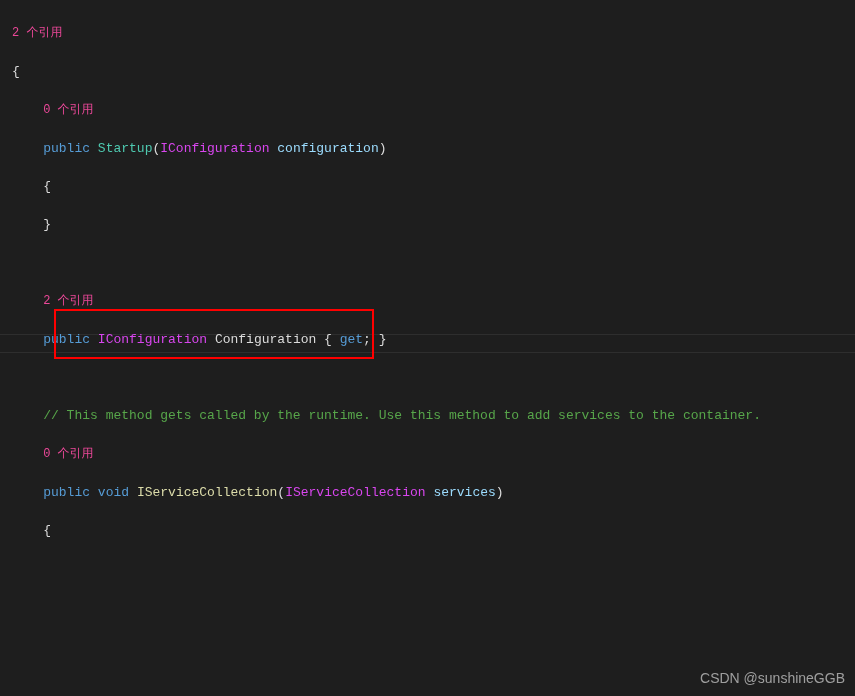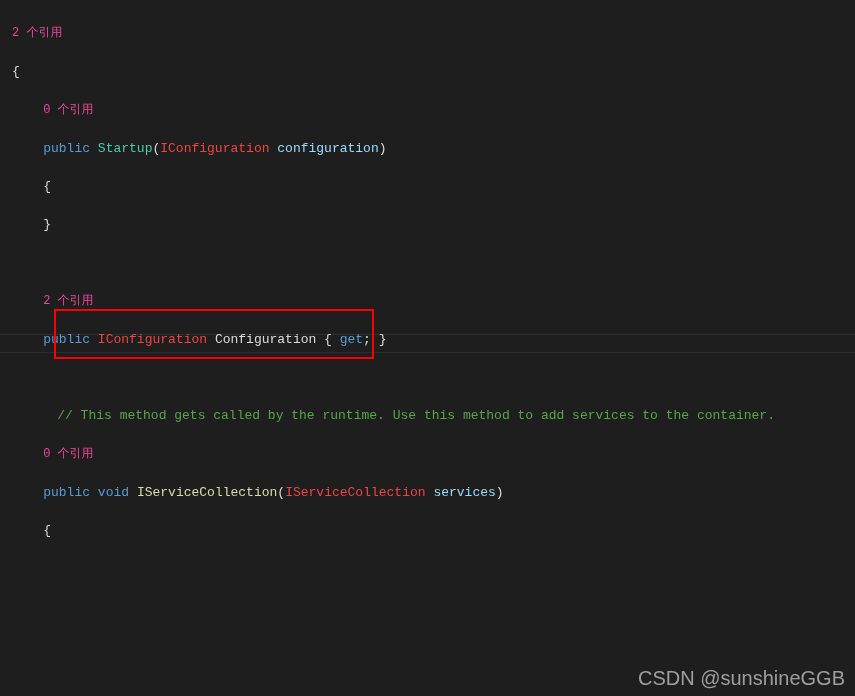--- a/index.html
+++ b/index.html
@@ -12,24 +12,24 @@
       width: 855px;
       height: 696px;
       overflow: hidden;
       position: relative;
     }
     .code-area { padding: 4px 0 0 12px; white-space: pre; position: relative; }
     .line { position: relative; }
     .ref { color: #ec4899; font-size: 12px; }
     .kw { color: #569cd6; }
     .type { color: #4ec9b0; }
-    .typelt { color: #ef4444; }
+    .typelt { color: #d946ef; }
     .method { color: #dcdcaa; }
     .param { color: #9cdcfe; }
-    .comment { color: #57a64a; margin-left: 14px; }
+    .comment { color: #57a64a; }
     .punct { color: #dcdcdc; }
     .highlight-box {
       position: absolute;
       border: 2px solid #ff0000;
       left: 54px; top: 309px;
       width: 320px; height: 50px;
       pointer-events: none;
     }
     .current-line {
       position: absolute;
@@ -38,21 +38,21 @@
       border-top: 1px solid #3a3a3a;
       border-bottom: 1px solid #3a3a3a;
       pointer-events: none;
       opacity: .6;
     }
     .watermark {
       position: absolute;
       right: 10px; bottom: 8px;
       color: #bfbfbf;
       font-family: Arial, sans-serif;
-      font-size: 20px;
+      font-size: 14px;
       opacity: .8;
     }
   </style>
 </head>
 <body>
 
 <div class="current-line"></div>
 
 <div class="code-area">
 <div class="line"><span class="ref">2 个引用</span></div>

